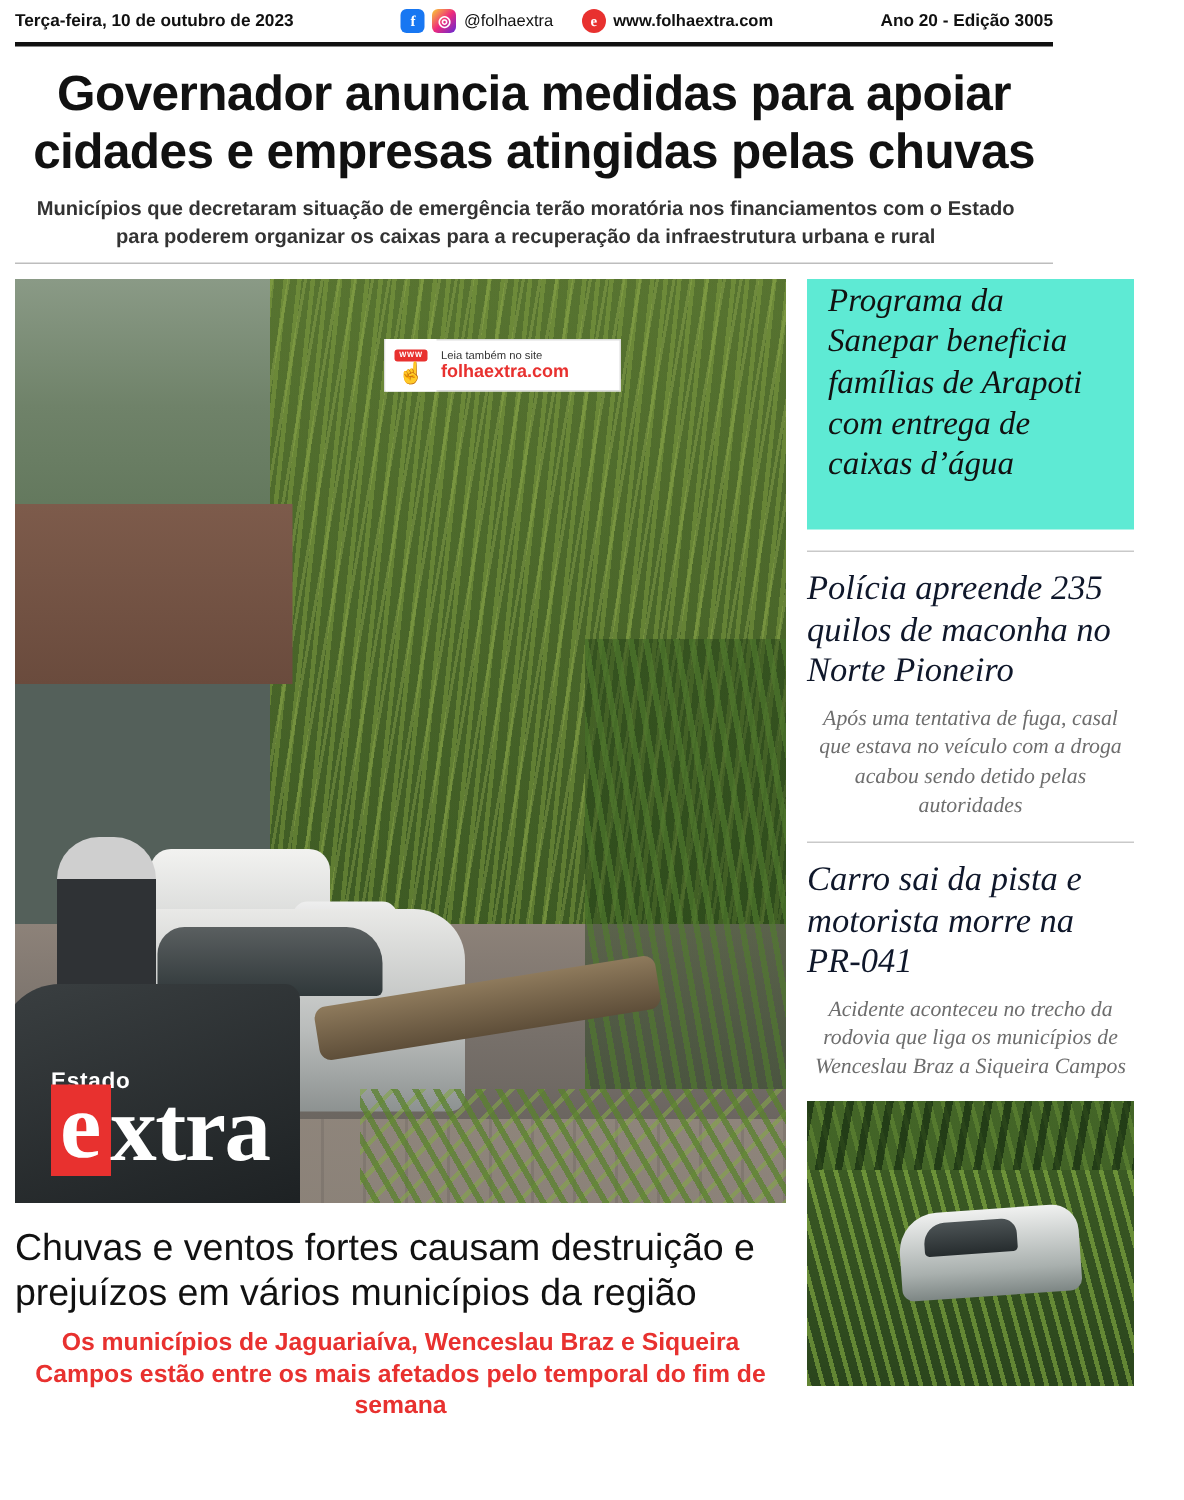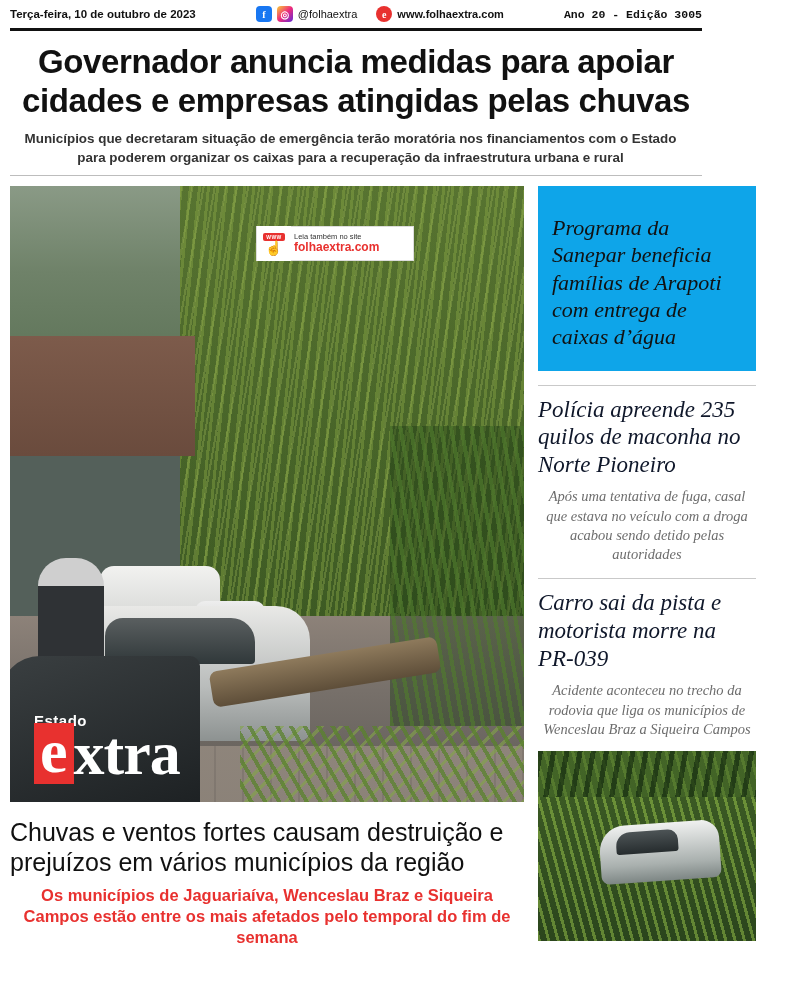--- a/index.html
+++ b/index.html
@@ -45,21 +45,21 @@
     font-family: "Liberation Serif", serif;
   }
   .fb { background: #1877f2; }
   .ig { background: linear-gradient(135deg,#f9ce34,#ee2a7b,#6228d7); }
   .globe { background: #e8312f; border-radius: 50%; }
   .social-label {
     font-size: 11px; font-weight: normal; color: #111;
     margin-right: 14px;
   }
   .site-label { font-size: 11px; font-weight: bold; color: #111; }
-  .topbar-edition { white-space: nowrap; font-family: Liberation Mono, monospace; }
+  .topbar-edition { white-space: nowrap; }
 
   .rule {
     height: 3px;
     background: #111;
     margin: 0 10px;
   }
   .rule-thin {
     height: 1px;
     background: #bdbdbd;
     margin: 8px 10px 0 10px;
@@ -244,22 +244,22 @@
     margin-top: 8px;
     text-align: center;
     font-size: 16.5px;
     line-height: 1.26;
     font-weight: bold;
     color: #e8312f;
   }
 
   
   .yellow-box {
-    background: #0ea5e9;
-    padding: 28px 14px 20px 14px;
+    background: #5eead4;
+    padding: 0 14px 20px 14px;
     min-height: 167px;
   }
   .yellow-box .yb-text {
     font-family: "Liberation Serif", serif;
     font-style: italic;
     font-size: 22px;
     line-height: 1.24;
     color: #111;
   }
   .right-sep {
@@ -393,21 +393,21 @@
       <div class="right-sep"></div>
 
       <div>
         <div class="rt-title">Polícia apreende 235 quilos de maconha no Norte Pioneiro</div>
         <div class="rt-body">Após uma tentativa de fuga, casal que estava no veículo com a droga acabou sendo detido pelas autoridades</div>
       </div>
 
       <div class="right-sep"></div>
 
       <div>
-        <div class="rt-title">Carro sai da pista e motorista morre na PR-039</div>
+        <div class="rt-title">Carro sai da pista e motorista morre na PR-041</div>
         <div class="rt-body">Acidente aconteceu no trecho da rodovia que liga os municípios de Wenceslau Braz a Siqueira Campos</div>
       </div>
 
       <div class="right-photo">
         <div class="rp-grass"></div>
         <div class="rp-tree"></div>
         <div class="rp-car"></div>
         <div class="rp-win"></div>
       </div>
     </div>

